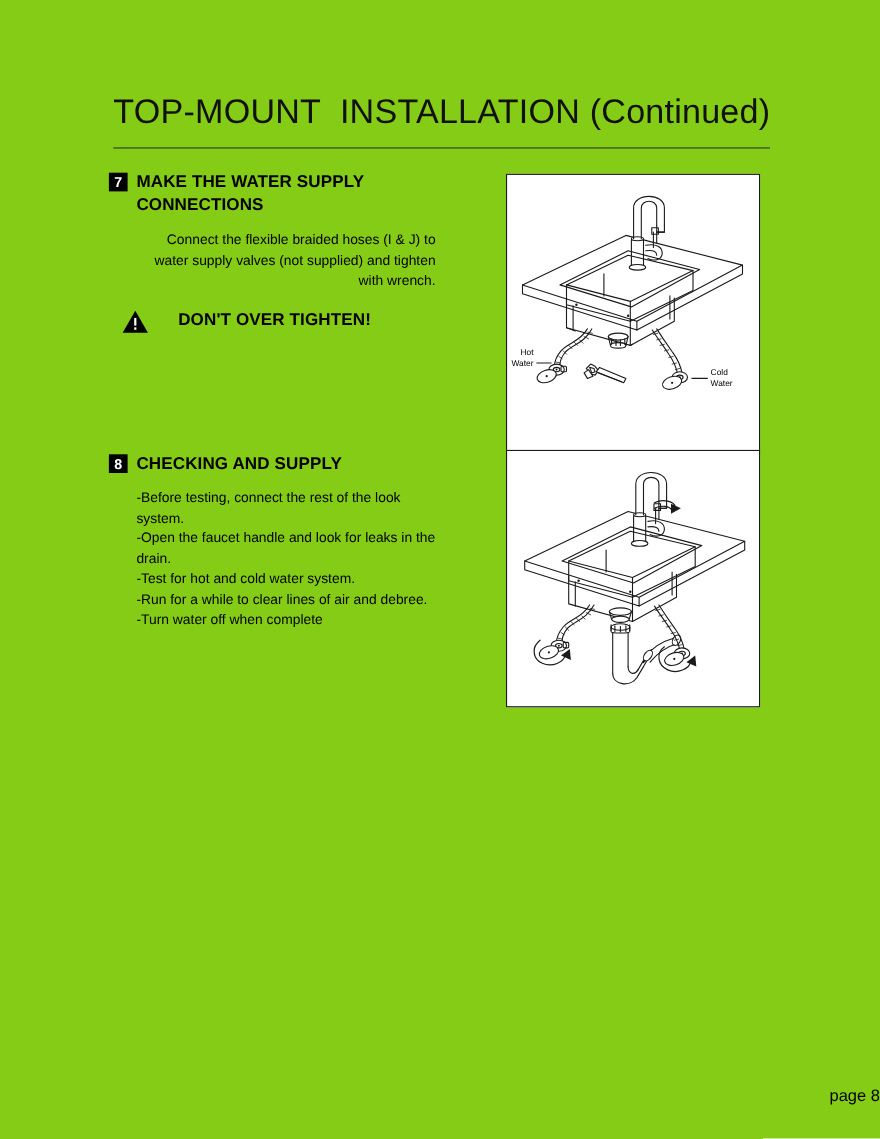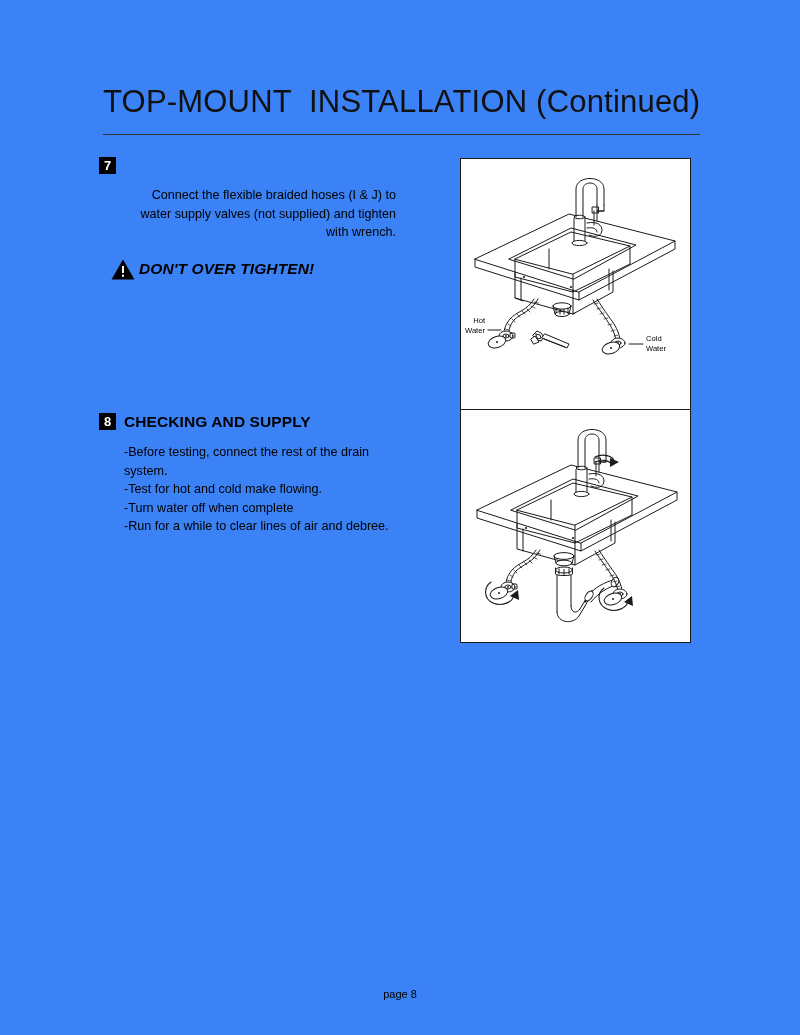--- a/index.html
+++ b/index.html
@@ -9,21 +9,21 @@
     background: #ffffff;
   }
   body {
     font-family: "Liberation Sans", sans-serif;
     color: #000000;
   }
   .page {
     position: relative;
     width: 800px;
     height: 1035px;
-    background: #3b82f6;
+    background: #84cc16;
     overflow: hidden;
   }
 
   
   .page-title {
     position: absolute;
     left: 103px;
     top: 84px;
     font-size: 31px;
     font-weight: normal;
@@ -76,25 +76,24 @@
     max-width: 272px;
   }
   .step-body p {
     margin: 0;
     text-align: right;
   }
 
   
   .warning-row {
     display: flex;
-    align-items: center;
-    gap: 4px;
+    align-items: flex-start;
+    gap: 27px;
     margin-top: 17px;
     margin-left: 12px;
-    font-style: italic;
   }
   .warn-tri {
     flex: 0 0 auto;
     width: 24px;
     height: 21px;
     position: relative;
   }
   .warn-tri svg { display: block; }
   .warning-text {
     font-size: 15.5px;
@@ -127,35 +126,36 @@
     box-sizing: border-box;
   }
   .figure svg { display: block; }
 
   
   .footer {
     position: absolute;
     left: 0;
     top: 988px;
     width: 800px;
-    text-align: center;
-    font-size: 11px;
+    text-align: right;
+    font-size: 15px;
   }
 </style>
 </head>
 <body>
 
 <div class="page">
 
   <div class="page-title">TOP-MOUNT  INSTALLATION (Continued)</div>
   <div class="title-rule"></div>
 
   <div class="step" style="left:99px; top:155px; width:300px;">
     <div class="step-head">
       <div class="step-badge">7</div>
+      <div class="step-title">MAKE THE WATER SUPPLY CONNECTIONS</div>
     </div>
     <div class="step-body">
       <p>Connect the flexible braided hoses (I &amp; J) to water supply valves (not supplied) and tighten with wrench.</p>
     </div>
 
     <div class="warning-row">
       <span class="warn-tri">
         <svg width="24" height="21" viewBox="0 0 24 21">
           <polygon points="12,0.5 23.5,20.5 0.5,20.5" fill="#000000"></polygon>
           <rect x="11" y="7" width="2" height="7" fill="#ffffff"></rect>
@@ -280,24 +280,25 @@
       </g>
     </svg>
   </div>
 
   <div class="step" style="left:99px; top:411px; width:300px;">
     <div class="step-head">
       <div class="step-badge">8</div>
       <div class="step-title">CHECKING AND SUPPLY</div>
     </div>
     <div class="lines">
-      <p class="ln">-Before testing, connect the rest of the drain system.</p>
-      <p class="ln">-Test for hot and cold make flowing.</p>
+      <p class="ln">-Before testing, connect the rest of the look system.</p>
+      <p class="ln">-Open the faucet handle and look for leaks in the drain.</p>
+      <p class="ln">-Test for hot and cold water system.</p>
+      <p class="ln">-Run for a while to clear lines of air and debree.</p>
       <p class="ln">-Turn water off when complete</p>
-      <p class="ln">-Run for a while to clear lines of air and debree.</p>
     </div>
   </div>
 
   <div class="figure" style="left:460px; top:409px; width:231px; height:234px;">
     <svg width="228" height="231" viewBox="0 0 228 231">
       <g fill="none" stroke="#1a1a1a" stroke-width="1" stroke-linejoin="round" stroke-linecap="round">
 
         <polygon points="16,100 110,55 216,82 120,133" fill="#ffffff"></polygon>
         <polyline points="16,100 16,108 120,141 120,133"></polyline>
         <polyline points="120,141 216,90 216,82"></polyline>

